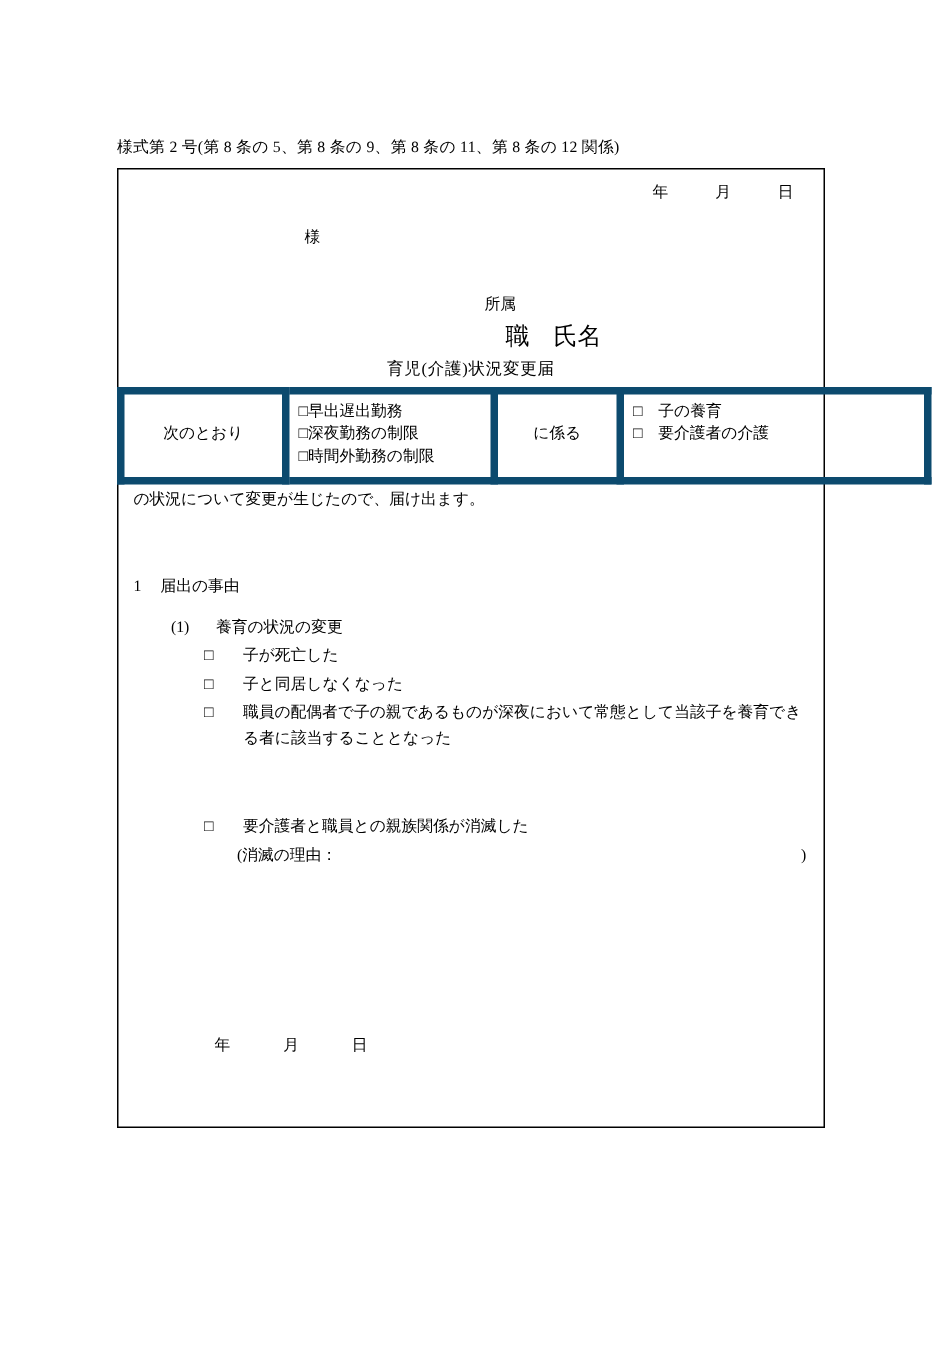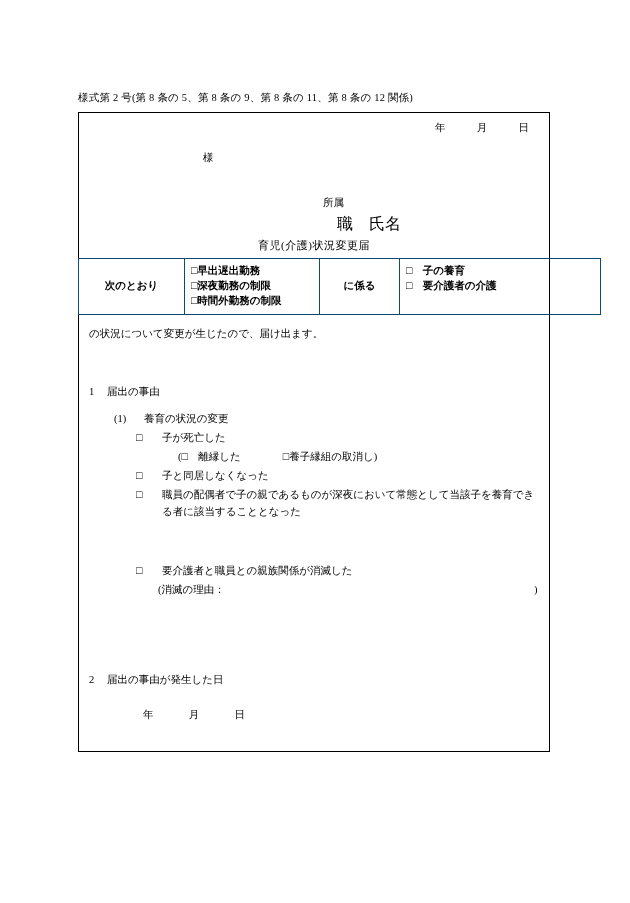--- a/index.html
+++ b/index.html
@@ -79,25 +79,24 @@
   .tbl {
     position: absolute;
     left: -1px;
     top: 145px;
     width: 472px;
     border-collapse: collapse;
     table-layout: fixed;
     font-size: 10.5px;
   }
   .tbl td {
-    border: 1px solid #0c4a6e;
+    border: 5px solid #0c4a6e;
     padding: 4px 6px 5px 6px;
     vertical-align: top;
     line-height: 1.45;
-    font-weight: bold;
   }
   .col-a { width: 93px; text-align: center; vertical-align: middle !important; }
   .col-b { width: 122px; }
   .col-c { width: 67px; text-align: center; vertical-align: middle !important; }
   .col-d { width: 188px; }
   .opt-row { white-space: nowrap; }
   
   .body-text {
     position: absolute;
     left: 10px;
@@ -206,21 +205,20 @@
       <div class="sub">
         <div class="sub-title">
           <span class="sub-num">(1)</span><span>養育の状況の変更</span>
         </div>
 
         <div class="item">
           <span class="box">□</span><span>子が死亡した</span>
         </div>
 
 
-        <div class="subitem">(□　離縁した　　　　□養子縁組の取消し)</div>
 
         <div class="item">
           <span class="box">□</span><span>子と同居しなくなった</span>
         </div>
 
         <div class="item-wrap">
           <span class="box">□</span>
             <span class="txt">職員の配偶者で子の親であるものが深夜において常態として当該子を養育できる者に該当することとなった</span>
         </div>
       </div>
@@ -233,23 +231,20 @@
         </div>
 
         <div class="paren-reason">
           <span>(消滅の理由：</span>
           <span class="paren-close">)</span>
         </div>
       </div>
     </div>
 
     <div class="sec sec-2">
-      <div class="sec-title">
-        <span class="num">2</span><span>届出の事由が発生した日</span>
-      </div>
       <div class="date-fields">
         <span>年</span>
         <span class="df-sp"></span>
         <span>月</span>
         <span class="df-sp"></span>
         <span>日</span>
       </div>
     </div>
 
   </div>

